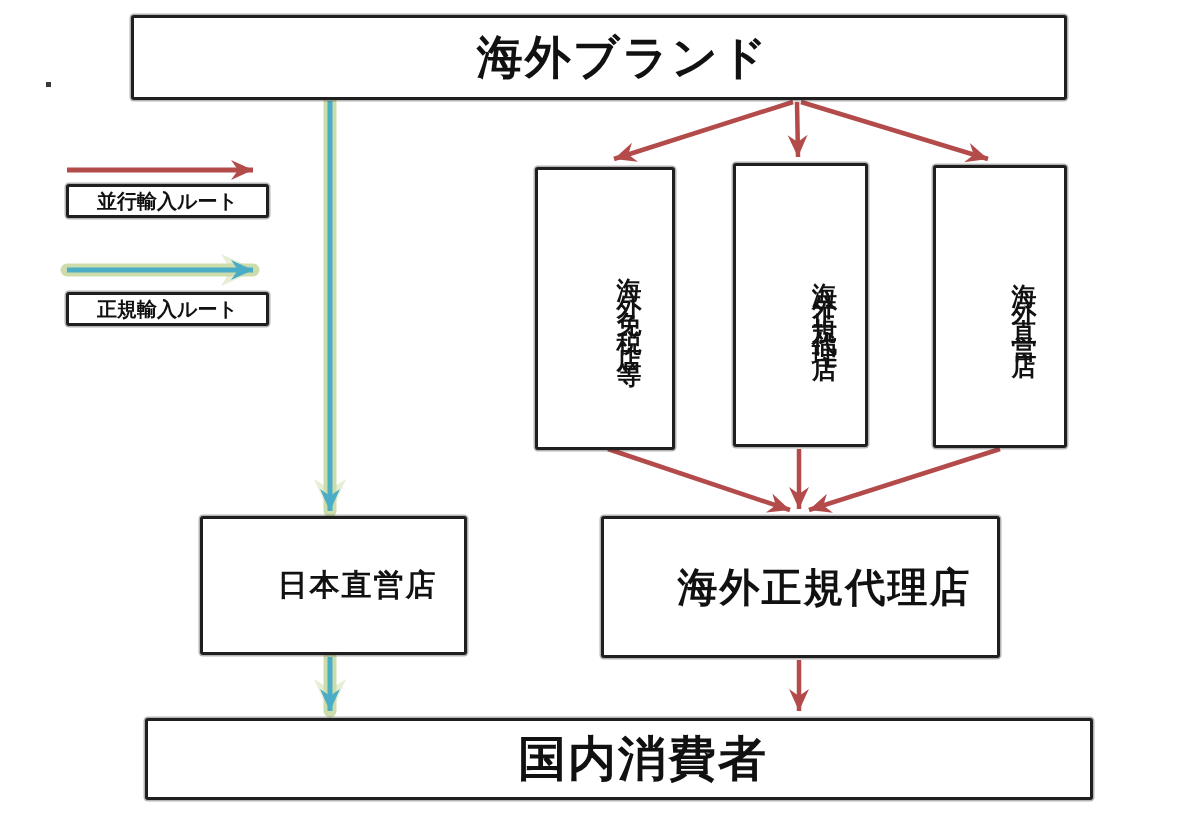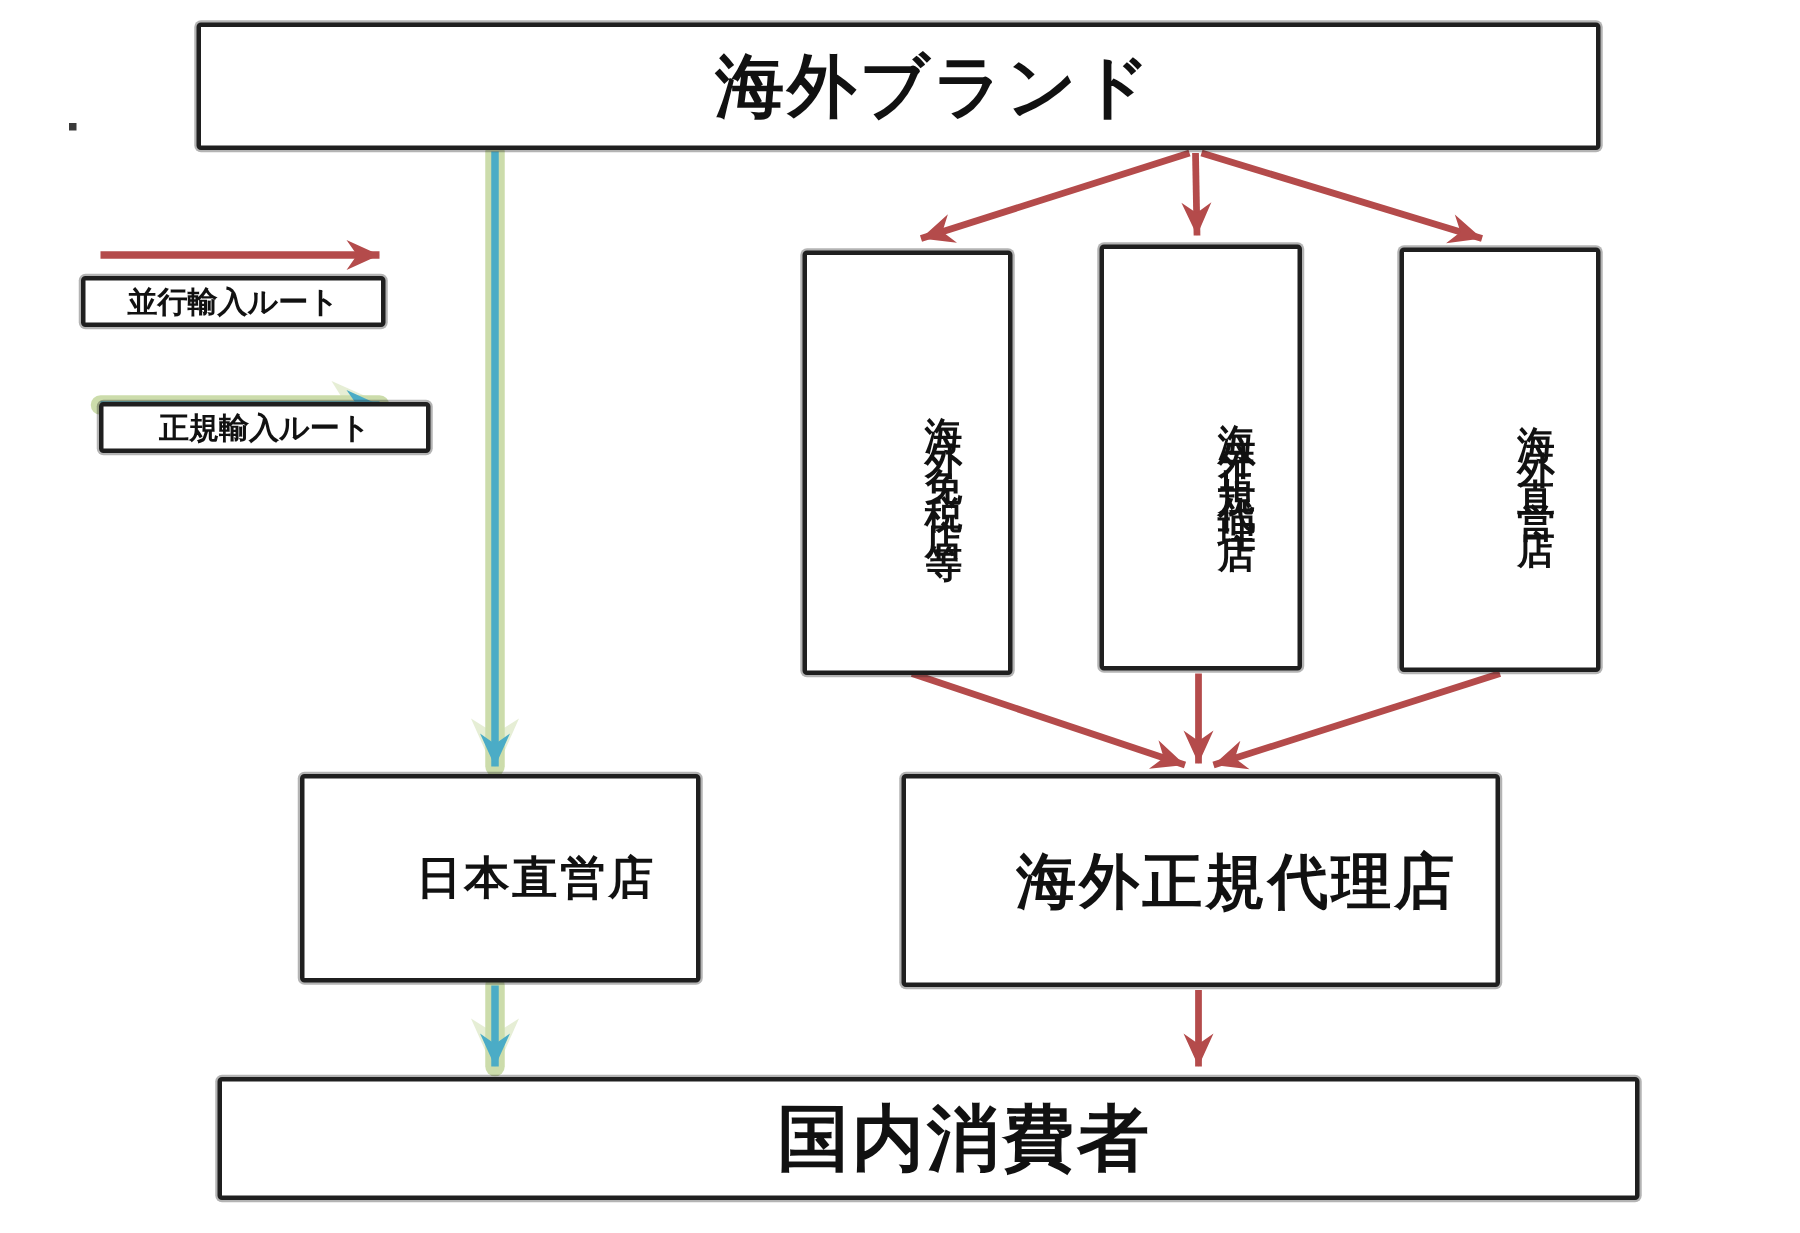--- a/index.html
+++ b/index.html
@@ -55,22 +55,22 @@
     border-radius: 3px;
     box-shadow: 0 0 0 1.5px rgba(40,40,40,0.35);
     display: flex;
     align-items: center;
     justify-content: center;
     font-weight: 700;
     font-size: 20px;
     box-sizing: border-box;
     z-index: 2;
   }
-  .legend-parallel { left: 54px; top: 184px; width: 203px; height: 34px; }
-  .legend-official { left: 66px; top: 268px; width: 221px; height: 34px; }
+  .legend-parallel { left: 66px; top: 184px; width: 203px; height: 34px; }
+  .legend-official { left: 66px; top: 292px; width: 203px; height: 34px; }
   #arrow-layer {
     position: absolute;
     left: 0; top: 0;
     width: 1200px;
     height: 822px;
     z-index: 1;
     pointer-events: none;
   }
   .speck {
     position: absolute;

